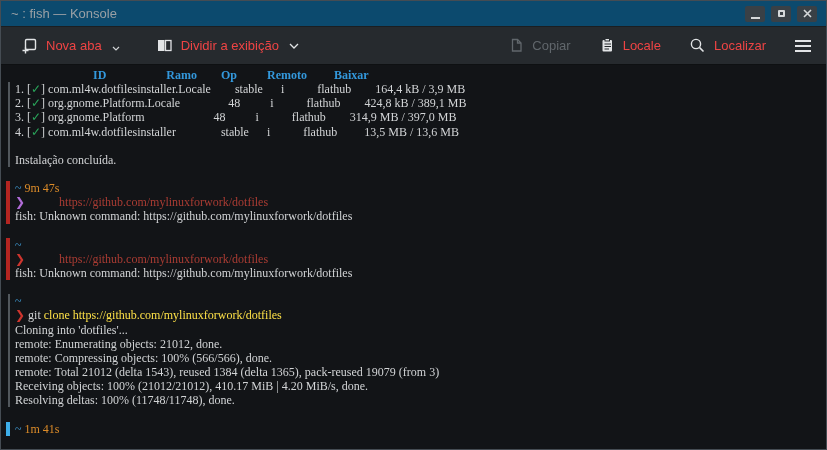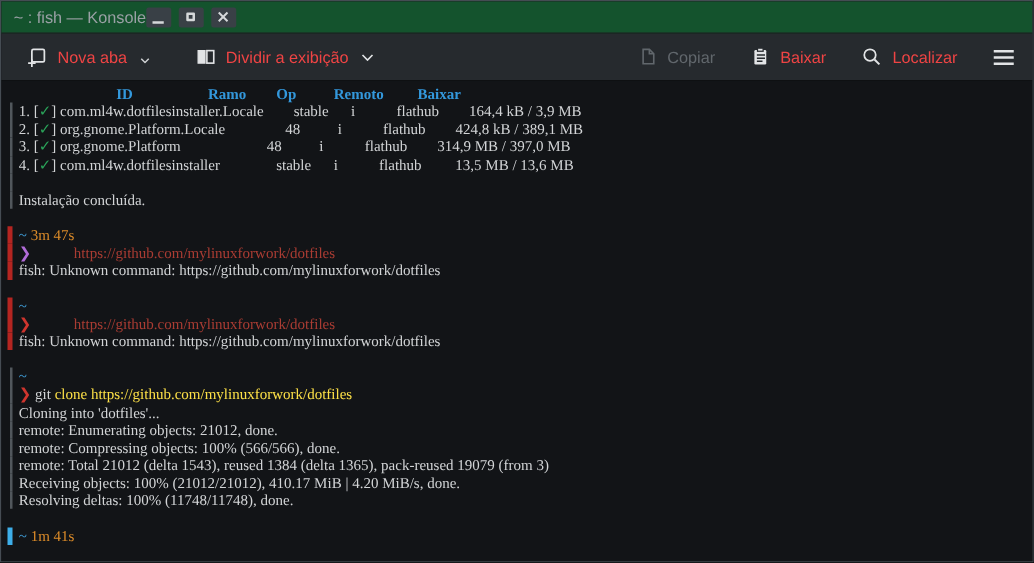--- a/index.html
+++ b/index.html
@@ -4,22 +4,22 @@
 <style>
   html,body{margin:0;padding:0;background:#000;}
   .window{
     width:827px;height:450px;box-sizing:border-box;
     border:1px solid #454c53;background:#121417;
     display:flex;flex-direction:column;overflow:hidden;
     font-family:"Liberation Sans", sans-serif;
   }
   
   .titlebar{
-    height:25px;flex:0 0 25px;background:#14532d;
-    display:flex;align-items:center;
+    height:25px;flex:0 0 25px;background:#0c4a6e;
+    display:flex;align-items:center;justify-content:space-between;
     border-bottom:1px solid #1b1e21;
   }
   .title-text{color:#9aa0a5;font-size:13px;padding-left:10px;white-space:nowrap;}
   .win-controls{display:flex;gap:6px;margin-right:9px;}
   .wc-btn{width:20px;height:16px;background:#394046;border-radius:2px;
     display:flex;align-items:center;justify-content:center;}
   .wc-min-glyph{width:9px;height:2px;background:#d5d8da;margin-top:8px;}
   .wc-max-glyph{width:7px;height:7px;border:2px solid #d5d8da;box-sizing:border-box;border-radius:1px;}
   
   .toolbar{
@@ -108,21 +108,21 @@
           <path d="M9.5 2.5 v3.5 h3.5" stroke="#61676c" fill="none" stroke-width="1.3"></path>
         </svg>
         <span>Copiar</span>
       </div>
       <div class="tb-btn">
         <svg width="16" height="17" viewBox="0 0 16 17">
           <rect x="3.5" y="3" width="9.5" height="11.5" rx="1" fill="#e2e4e6"></rect>
           <rect x="6" y="1.5" width="4.5" height="2.5" fill="#e2e4e6" stroke="#262a2e" stroke-width="1"></rect>
           <path d="M5.5 7 h6.5 M5.5 9.5 h6.5 M5.5 12 h4.5" stroke="#262a2e" stroke-width="1.2"></path>
         </svg>
-        <span>Baixar</span>
+        <span>Locale</span>
       </div>
       <div class="tb-btn">
         <svg width="17" height="17" viewBox="0 0 17 17">
           <circle cx="7" cy="7" r="4.6" stroke="#e2e4e6" fill="none" stroke-width="1.4"></circle>
           <path d="M10.6 10.6 L14.5 14.5" stroke="#e2e4e6" stroke-width="1.6"></path>
         </svg>
         <span>Localizar</span>
       </div>
       <div class="tb-btn">
         <svg width="18" height="14" viewBox="0 0 18 14">
@@ -134,21 +134,21 @@
 
   <div class="terminal">
       <div class="tline"><span class="sb">                          ID                    Ramo        Op          Remoto         Baixar</span></div>
       <div class="tline"><i class="rail rail-gray"></i><span class="sd">1. [</span><span class="sg">✓</span><span class="sd">] com.ml4w.dotfilesinstaller.Locale        stable      i           flathub        164,4 kB / 3,9 MB</span></div>
       <div class="tline"><i class="rail rail-gray"></i><span class="sd">2. [</span><span class="sg">✓</span><span class="sd">] org.gnome.Platform.Locale                48          i           flathub        424,8 kB / 389,1 MB</span></div>
       <div class="tline"><i class="rail rail-gray"></i><span class="sd">3. [</span><span class="sg">✓</span><span class="sd">] org.gnome.Platform                       48          i           flathub        314,9 MB / 397,0 MB</span></div>
       <div class="tline"><i class="rail rail-gray"></i><span class="sd">4. [</span><span class="sg">✓</span><span class="sd">] com.ml4w.dotfilesinstaller               stable      i           flathub         13,5 MB / 13,6 MB</span></div>
       <div class="tline"><i class="rail rail-gray"></i></div>
       <div class="tline"><i class="rail rail-gray"></i><span class="sd">Instalação concluída.</span></div>
       <div class="tline"></div>
-      <div class="tline"><i class="rail rail-red"></i><span class="sc">~</span><span class="sd"> </span><span class="so">3m 47s</span></div>
+      <div class="tline"><i class="rail rail-red"></i><span class="sc">~</span><span class="sd"> </span><span class="so">9m 47s</span></div>
       <div class="tline"><i class="rail rail-red"></i><span class="sp">❯</span><span class="sd"> </span><span class="su">https://github.com/mylinuxforwork/dotfiles</span></div>
       <div class="tline"><i class="rail rail-red"></i><span class="sd">fish: Unknown command: https://github.com/mylinuxforwork/dotfiles</span></div>
       <div class="tline"></div>
       <div class="tline"><i class="rail rail-red"></i><span class="sc">~</span></div>
       <div class="tline"><i class="rail rail-red"></i><span class="sr">❯</span><span class="sd"> </span><span class="su">https://github.com/mylinuxforwork/dotfiles</span></div>
       <div class="tline"><i class="rail rail-red"></i><span class="sd">fish: Unknown command: https://github.com/mylinuxforwork/dotfiles</span></div>
       <div class="tline"></div>
       <div class="tline"><i class="rail rail-gray"></i><span class="sc">~</span></div>
       <div class="tline"><i class="rail rail-gray"></i><span class="sr">❯</span><span class="sd"> git </span><span class="st">clone https://github.com/mylinuxforwork/dotfiles</span></div>
       <div class="tline"><i class="rail rail-gray"></i><span class="sd">Cloning into 'dotfiles'...</span></div>

